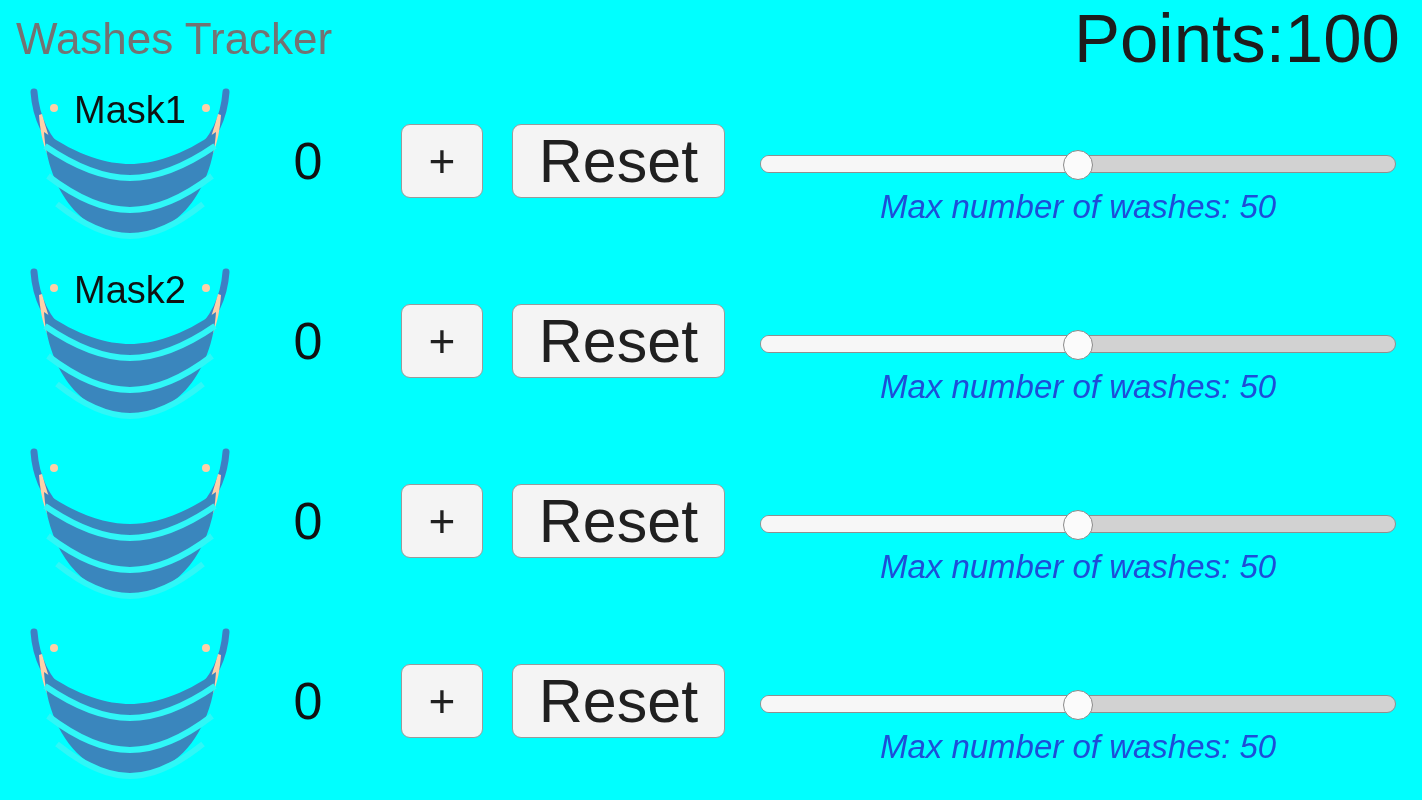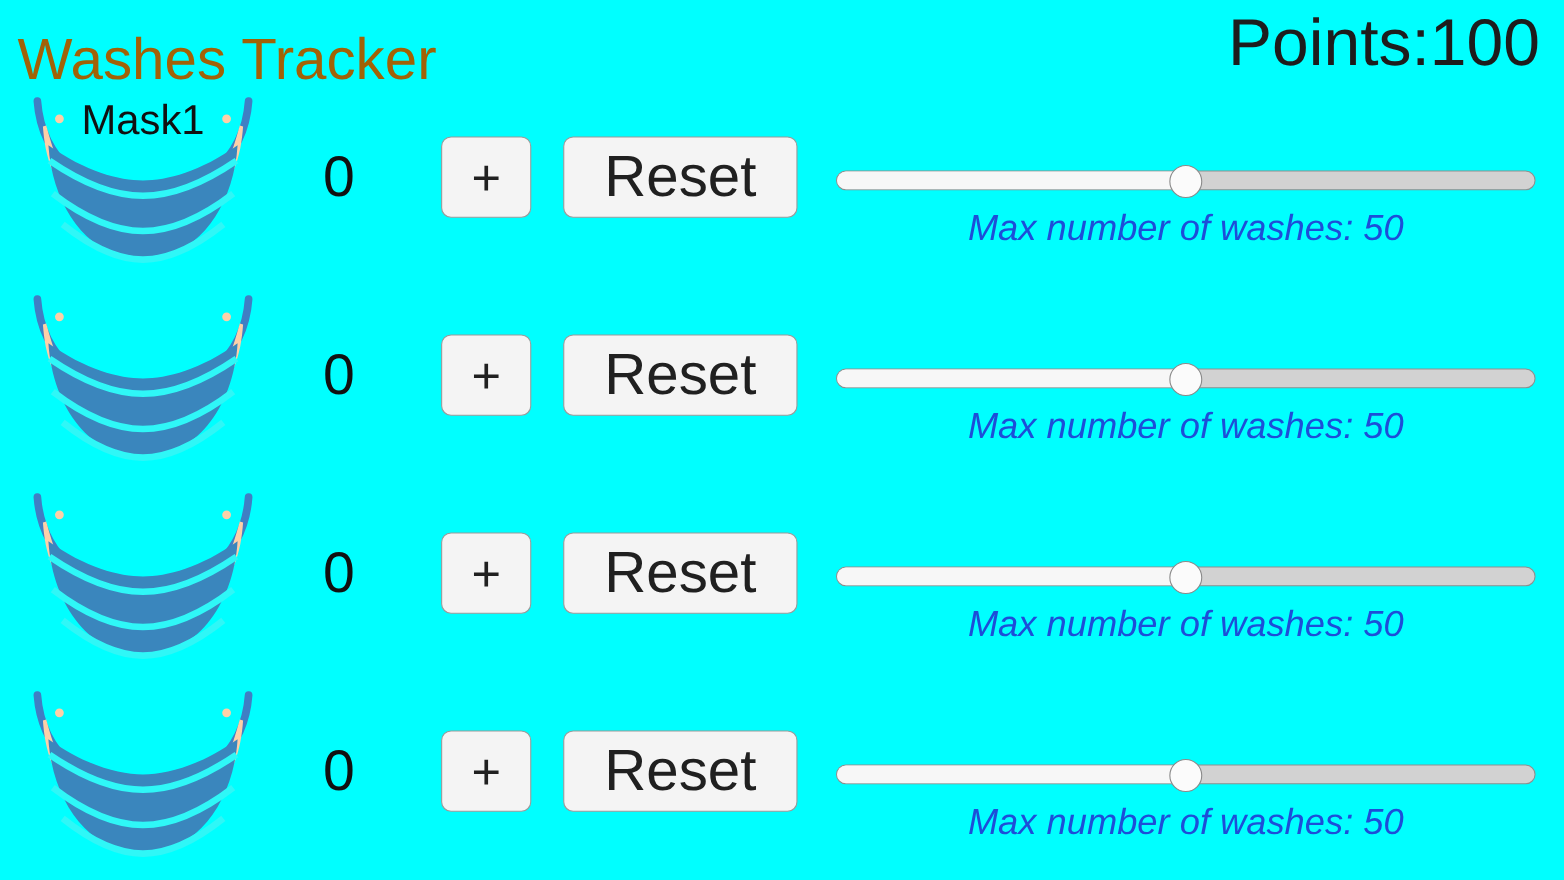--- a/index.html
+++ b/index.html
@@ -19,32 +19,32 @@
   #header {
     position: absolute;
     top: 0;
     left: 0;
     width: 1422px;
     height: 80px;
   }
   #app-title {
     position: absolute;
     left: 16px;
-    top: 22px;
-    font-size: 53px;
+    top: 6px;
+    font-size: 44px;
     line-height: 66px;
-    color: #a16207;
+    color: #737373;
     letter-spacing: 0px;
     white-space: nowrap;
   }
   #points-display {
     position: absolute;
     right: 22px;
     top: 6px;
-    font-size: 60px;
+    font-size: 69px;
     line-height: 66px;
     color: #1d1d1d;
     white-space: nowrap;
   }
 
   
   .mask-row {
     position: absolute;
     left: 0;
     width: 1318px;
@@ -113,21 +113,21 @@
     width: 82px;
     height: 74px;
     font-size: 46px;
     line-height: 70px;
   }
   .btn-reset {
     left: 512px;
     top: 42px;
     width: 213px;
     height: 74px;
-    font-size: 53px;
+    font-size: 61px;
     line-height: 70px;
   }
 
   
   .slider-wrap {
     position: absolute;
     left: 758px;
     top: 60px;
     width: 640px;
     height: 40px;
@@ -224,20 +224,21 @@
       <path d="M30 30 C34 44 38 58 44 70 L36 72 C30 58 28 44 27 31 Z" fill="#fdd0a8"></path>
       <path d="M206 30 C202 44 198 58 192 70 L200 72 C206 58 208 44 209 31 Z" fill="#fdd0a8"></path>
       <circle cx="42" cy="24" r="4" fill="#fdd0a8"></circle>
       <circle cx="194" cy="24" r="4" fill="#fdd0a8"></circle>
       <path d="M32 48 C36 108 72 152 118 152 C164 152 200 108 204 48 C170 72 140 80 118 80 C96 80 66 72 32 48 Z" fill="#3a86bd"></path>
       <path d="M33 62 C68 86 96 94 118 94 C140 94 168 86 203 62" fill="none" stroke="#2ff7f7" stroke-width="6"></path>
       <path d="M36 92 C70 118 96 126 118 126 C140 126 166 118 200 92" fill="none" stroke="#2ff7f7" stroke-width="6"></path>
       <path d="M45 120 C75 144 98 152 118 152 C138 152 161 144 191 120" fill="none" stroke="#2ff7f7" stroke-width="6"></path>
     </svg>
   </div>
+  <div class="mask-label">Mask2</div>
 
   <div class="wash-count">0</div>
 
   <button class="btn btn-increment">+</button>
   <button class="btn btn-reset">Reset</button>
 
   <div class="slider-wrap">
     <div class="slider-track">
       <div class="slider-fill" style="width: 50%;"></div>
     </div>

